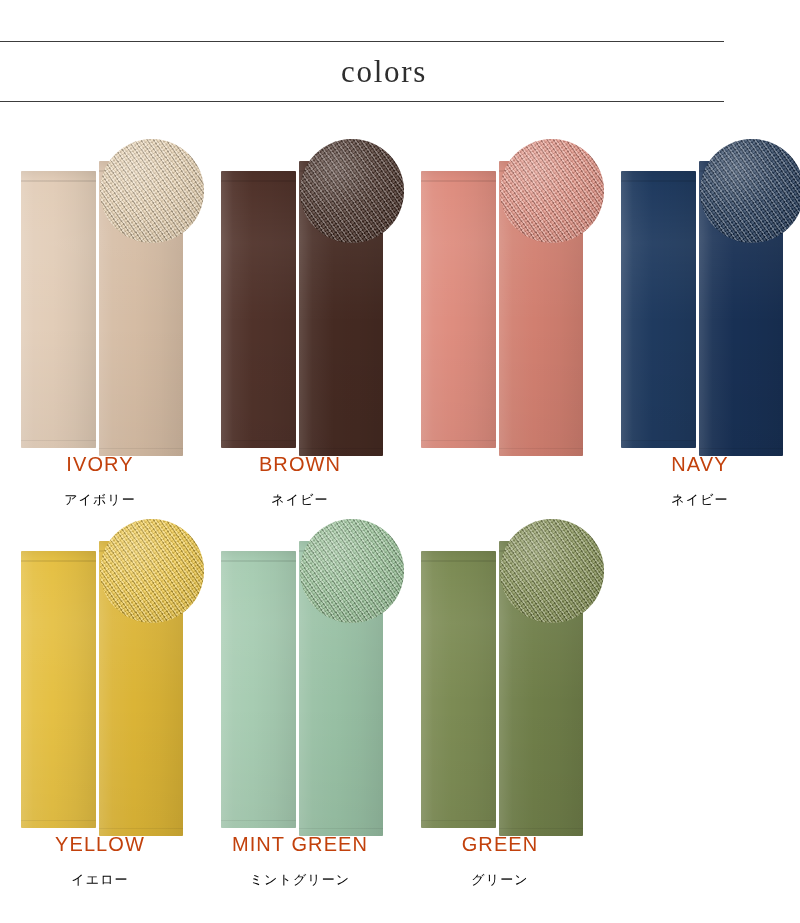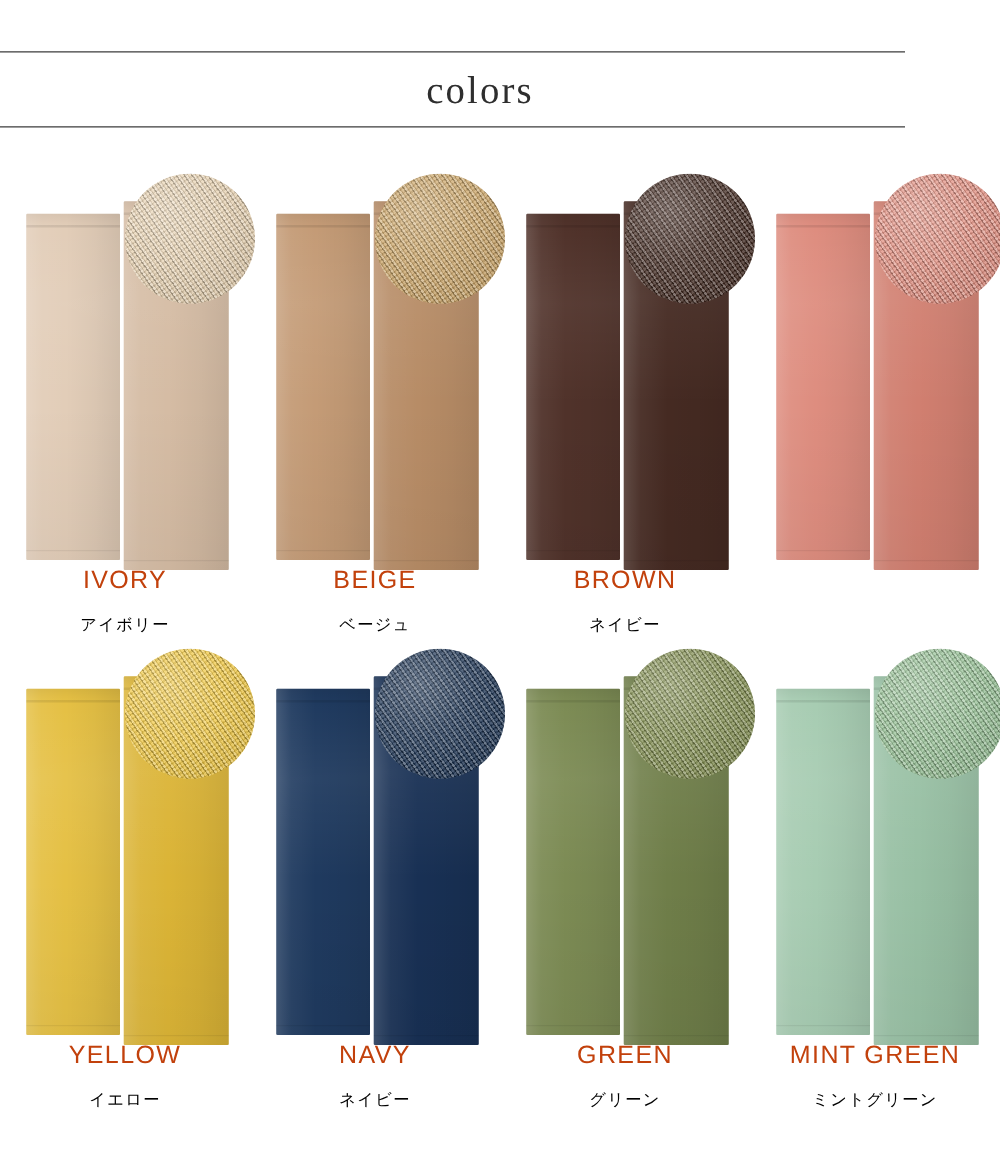--- a/index.html
+++ b/index.html
@@ -229,46 +229,20 @@
           <div class="sheen"></div>
         </div>
       </div>
       <div class="swatch-labels">
         <div class="label-en">IVORY</div>
         <div class="label-ja">アイボリー</div>
       </div>
     </div>
     <div class="swatch-cell">
       <div class="noren-stage">
-        <div class="noren-panel left" style="background: rgb(196, 155, 118);">
-          <div class="shade"></div>
-          <div class="folds"></div>
-          <div class="seam"></div>
-          <div class="seam bottom"></div>
-        </div>
-        <div class="noren-panel right" style="background: rgb(183, 140, 102);">
-          <div class="shade"></div>
-          <div class="folds"></div>
-          <div class="seam"></div>
-          <div class="seam bottom"></div>
-        </div>
-        <div class="texture-circle">
-          <div class="weave" style="background: rgb(201, 162, 99);"></div>
-          <div class="ribs"></div>
-          <div class="weft"></div>
-          <div class="sheen"></div>
-        </div>
-      </div>
-      <div class="swatch-labels">
-        <div class="label-en">BEIGE</div>
-        <div class="label-ja">ベージュ</div>
-      </div>
-    </div>
-    <div class="swatch-cell">
-      <div class="noren-stage">
         <div class="noren-panel left" style="background: rgb(80, 50, 42);">
           <div class="shade"></div>
           <div class="folds"></div>
           <div class="seam"></div>
           <div class="seam bottom"></div>
         </div>
         <div class="noren-panel right" style="background: rgb(69, 42, 34);">
           <div class="shade"></div>
           <div class="folds"></div>
           <div class="seam"></div>
@@ -303,20 +277,46 @@
         <div class="texture-circle">
           <div class="weave" style="background: rgb(224, 139, 124);"></div>
           <div class="ribs"></div>
           <div class="weft"></div>
           <div class="sheen"></div>
         </div>
       </div>
     </div>
     <div class="swatch-cell">
       <div class="noren-stage">
+        <div class="noren-panel left" style="background: rgb(31, 58, 95);">
+          <div class="shade"></div>
+          <div class="folds"></div>
+          <div class="seam"></div>
+          <div class="seam bottom"></div>
+        </div>
+        <div class="noren-panel right" style="background: rgb(24, 48, 84);">
+          <div class="shade"></div>
+          <div class="folds"></div>
+          <div class="seam"></div>
+          <div class="seam bottom"></div>
+        </div>
+        <div class="texture-circle">
+          <div class="weave" style="background: rgb(21, 44, 76);"></div>
+          <div class="ribs"></div>
+          <div class="weft"></div>
+          <div class="sheen"></div>
+        </div>
+      </div>
+      <div class="swatch-labels">
+        <div class="label-en">NAVY</div>
+        <div class="label-ja">ネイビー</div>
+      </div>
+    </div>
+    <div class="swatch-cell">
+      <div class="noren-stage">
         <div class="noren-panel left" style="background: rgb(229, 192, 68);">
           <div class="shade"></div>
           <div class="folds"></div>
           <div class="seam"></div>
           <div class="seam bottom"></div>
         </div>
         <div class="noren-panel right" style="background: rgb(219, 180, 54);">
           <div class="shade"></div>
           <div class="folds"></div>
           <div class="seam"></div>
@@ -329,42 +329,42 @@
           <div class="sheen"></div>
         </div>
       </div>
       <div class="swatch-labels">
         <div class="label-en">YELLOW</div>
         <div class="label-ja">イエロー</div>
       </div>
     </div>
     <div class="swatch-cell">
       <div class="noren-stage">
-        <div class="noren-panel left" style="background: rgb(31, 58, 95);">
-          <div class="shade"></div>
-          <div class="folds"></div>
-          <div class="seam"></div>
-          <div class="seam bottom"></div>
-        </div>
-        <div class="noren-panel right" style="background: rgb(24, 48, 84);">
-          <div class="shade"></div>
-          <div class="folds"></div>
-          <div class="seam"></div>
-          <div class="seam bottom"></div>
-        </div>
-        <div class="texture-circle">
-          <div class="weave" style="background: rgb(21, 44, 76);"></div>
-          <div class="ribs"></div>
-          <div class="weft"></div>
-          <div class="sheen"></div>
-        </div>
-      </div>
-      <div class="swatch-labels">
-        <div class="label-en">NAVY</div>
-        <div class="label-ja">ネイビー</div>
+        <div class="noren-panel left" style="background: rgb(167, 204, 178);">
+          <div class="shade"></div>
+          <div class="folds"></div>
+          <div class="seam"></div>
+          <div class="seam bottom"></div>
+        </div>
+        <div class="noren-panel right" style="background: rgb(152, 192, 164);">
+          <div class="shade"></div>
+          <div class="folds"></div>
+          <div class="seam"></div>
+          <div class="seam bottom"></div>
+        </div>
+        <div class="texture-circle">
+          <div class="weave" style="background: rgb(147, 190, 146);"></div>
+          <div class="ribs"></div>
+          <div class="weft"></div>
+          <div class="sheen"></div>
+        </div>
+      </div>
+      <div class="swatch-labels">
+        <div class="label-en">MINT GREEN</div>
+        <div class="label-ja">ミントグリーン</div>
       </div>
     </div>
     <div class="swatch-cell">
       <div class="noren-stage">
         <div class="noren-panel left" style="background: rgb(124, 139, 84);">
           <div class="shade"></div>
           <div class="folds"></div>
           <div class="seam"></div>
           <div class="seam bottom"></div>
         </div>
@@ -379,39 +379,13 @@
           <div class="ribs"></div>
           <div class="weft"></div>
           <div class="sheen"></div>
         </div>
       </div>
       <div class="swatch-labels">
         <div class="label-en">GREEN</div>
         <div class="label-ja">グリーン</div>
       </div>
     </div>
-    <div class="swatch-cell">
-      <div class="noren-stage">
-        <div class="noren-panel left" style="background: rgb(167, 204, 178);">
-          <div class="shade"></div>
-          <div class="folds"></div>
-          <div class="seam"></div>
-          <div class="seam bottom"></div>
-        </div>
-        <div class="noren-panel right" style="background: rgb(152, 192, 164);">
-          <div class="shade"></div>
-          <div class="folds"></div>
-          <div class="seam"></div>
-          <div class="seam bottom"></div>
-        </div>
-        <div class="texture-circle">
-          <div class="weave" style="background: rgb(147, 190, 146);"></div>
-          <div class="ribs"></div>
-          <div class="weft"></div>
-          <div class="sheen"></div>
-        </div>
-      </div>
-      <div class="swatch-labels">
-        <div class="label-en">MINT GREEN</div>
-        <div class="label-ja">ミントグリーン</div>
-      </div>
-    </div>
   </div>
 
 </body></html>

